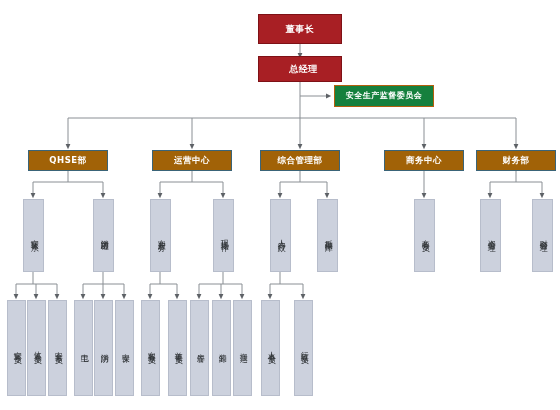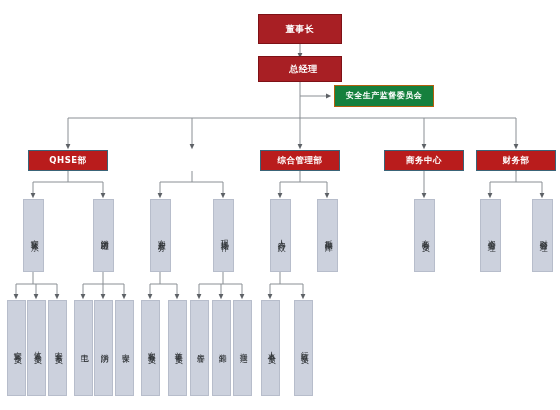--- a/index.html
+++ b/index.html
@@ -38,21 +38,21 @@
   
   .n-orange {
     background: #15803d;
     border: 1px solid #b35f0d;
     color: #ffffff;
     font-size: 8px;
     font-weight: bold;
   }
   
   .n-teal {
-    background: #b91c1c;
+    background: #a16207;
     border: 1px solid #3a6478;
     color: #ffffff;
     font-size: 8.5px;
     font-weight: bold;
   }
   
   .n-gray {
     background: #ccd1dd;
     border: 1px solid #b7bdcb;
     color: #2f3336;
@@ -161,20 +161,23 @@
     <span>总经理</span>
   </div>
 
   <div class="node n-orange" style="left:334px; top:85px; width:100px; height:22px;">
     <span>安全生产监督委员会</span>
   </div>
 
   <div class="node n-teal" style="left:28px; top:150px; width:80px; height:21px;">
     <span>QHSE部</span>
   </div>
+  <div class="node n-teal" style="left:152px; top:150px; width:80px; height:21px;">
+    <span>运营中心</span>
+  </div>
   <div class="node n-teal" style="left:384px; top:150px; width:80px; height:21px;">
     <span>商务中心</span>
   </div>
   <div class="node n-teal" style="left:260px; top:150px; width:80px; height:21px;">
     <span>综合管理部</span>
   </div>
   <div class="node n-teal" style="left:476px; top:150px; width:80px; height:21px;">
     <span>财务部</span>
   </div>
 

